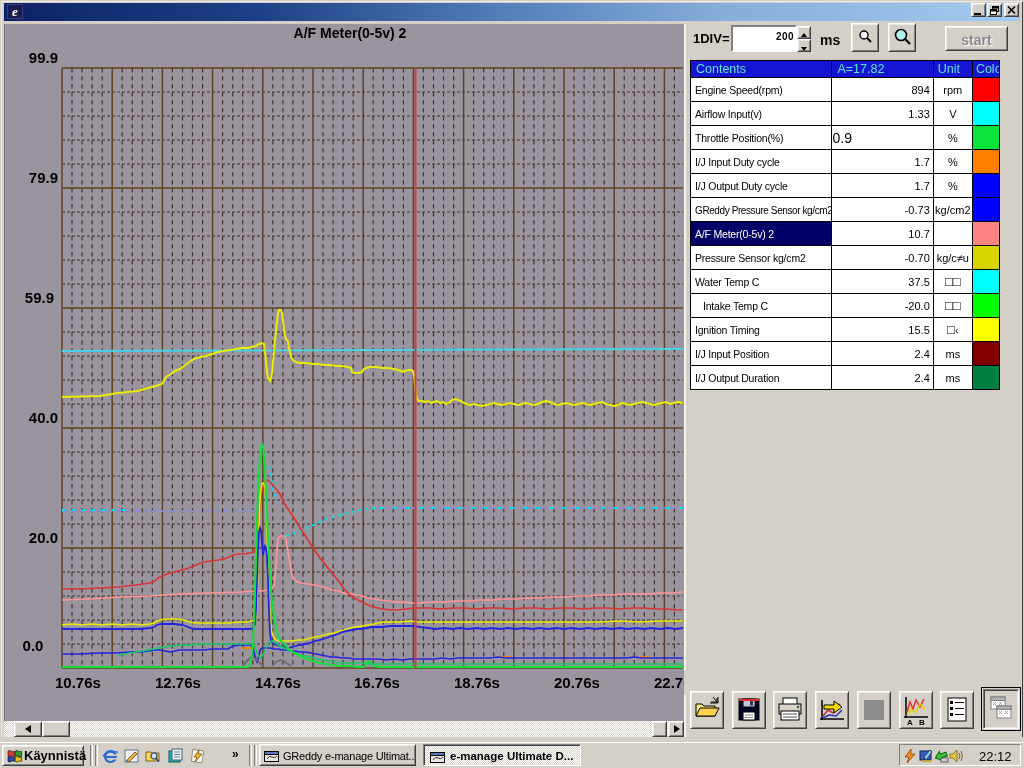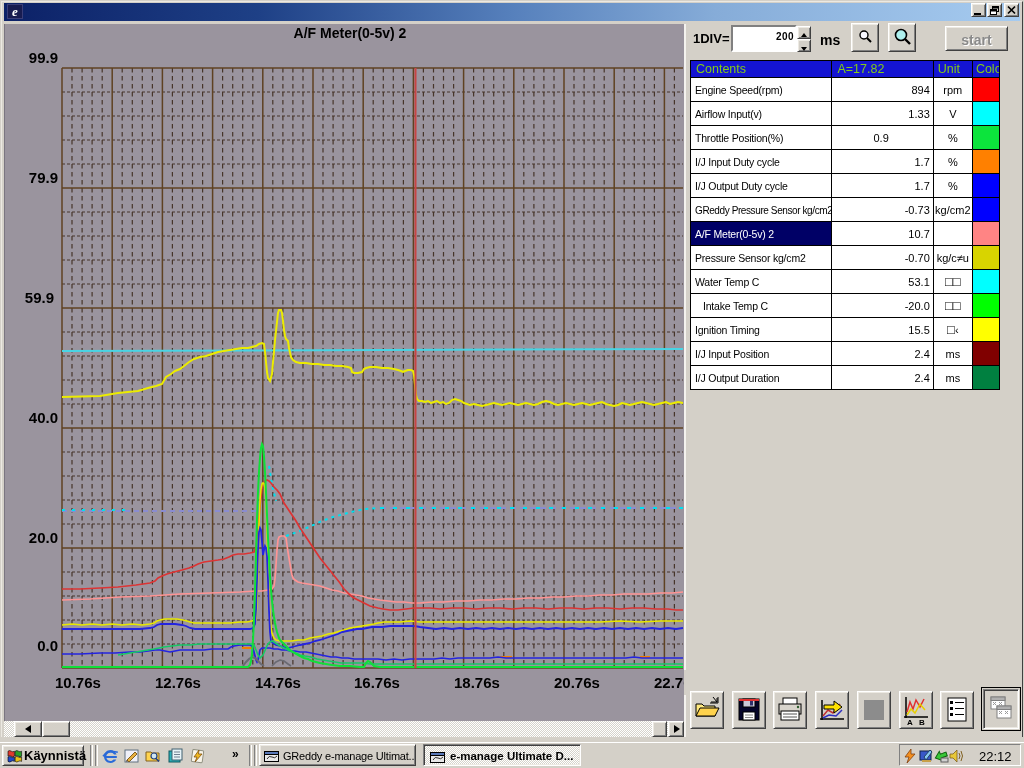--- a/index.html
+++ b/index.html
@@ -143,21 +143,21 @@
 <polyline points="62.0,397.0 100.0,396.0 118.0,393.0 128.0,392.0 138.0,391.0 148.0,388.0 156.0,386.0 162.0,384.0 166.0,377.0 171.0,374.0 175.0,371.0 180.0,369.0 184.0,366.0 189.0,362.0 194.0,359.0 200.0,357.0 206.0,356.0 212.0,354.0 218.0,352.0 224.0,351.0 230.0,350.0 236.0,349.0 242.0,348.0 248.0,348.0 252.0,347.0 256.0,346.0 259.0,344.0 262.0,343.0 264.0,344.0 265.0,352.0 266.0,362.0 267.0,372.0 268.0,378.0 270.0,381.0 272.0,374.0 273.0,362.0 274.0,352.0 275.0,340.0 276.0,331.0 277.0,322.0 278.0,313.0 279.0,310.0 281.0,310.0 282.0,313.0 283.0,321.0 284.0,330.0 285.0,336.0 286.0,339.0 288.0,341.0 289.0,348.0 291.0,357.0 293.0,360.0 296.0,362.0 300.0,363.0 306.0,363.0 312.0,364.0 318.0,364.0 324.0,365.0 330.0,365.0 336.0,366.0 342.0,366.0 348.0,367.0 351.0,368.0 352.0,372.0 354.0,373.0 358.0,373.0 362.0,372.0 364.0,369.0 366.0,368.0 370.0,367.0 376.0,367.0 382.0,368.0 388.0,368.0 394.0,369.0 398.0,370.0 401.0,371.0 403.0,372.0 405.0,371.0 408.0,370.0 411.0,370.0 413.0,371.0 414.0,375.0 415.0,385.0 416.0,395.0 417.0,399.0 419.0,401.0 422.0,401.0 425.0,402.0 428.0,401.0 431.0,403.0 434.0,402.0 437.0,401.0 440.0,403.0 443.0,402.0 446.0,404.0 449.0,403.0 452.0,400.0 455.0,399.0 458.0,400.0 461.0,401.0 464.0,403.0 467.0,404.0 470.0,405.0 474.0,404.0 478.0,405.0 482.0,406.0 486.0,405.0 490.0,404.0 494.0,403.0 498.0,404.0 502.0,405.0 506.0,404.0 510.0,403.0 514.0,404.0 518.0,405.0 522.0,404.0 526.0,403.0 530.0,404.0 534.0,405.0 538.0,404.0 542.0,402.0 546.0,401.0 550.0,402.0 554.0,404.0 558.0,405.0 562.0,404.0 566.0,403.0 570.0,404.0 574.0,405.0 578.0,404.0 582.0,403.0 586.0,404.0 590.0,405.0 594.0,404.0 598.0,403.0 602.0,402.0 606.0,404.0 610.0,405.0 614.0,406.0 618.0,405.0 622.0,403.0 626.0,404.0 630.0,405.0 634.0,404.0 638.0,403.0 642.0,402.0 646.0,403.0 650.0,404.0 654.0,405.0 658.0,404.0 662.0,403.0 666.0,402.0 670.0,404.0 674.0,403.0 678.0,402.0 683.0,403.0" fill="none" stroke="#ecec00" stroke-width="2"></polyline>
 <line x1="415.5" y1="68.0" x2="415.5" y2="668.0" stroke="#c84444" stroke-width="2"></line>
 </g>
 </svg>
 <div class="abs" style="left:250px;top:25px;width:200px;text-align:center;font-size:14px;font-weight:bold;color:#000;">A/F Meter(0-5v) 2</div>
 <div class="abs" style="left:8px;top:49px;width:50px;text-align:right;font-size:15px;font-weight:bold;color:#000;">99.9</div>
 <div class="abs" style="left:8px;top:169px;width:50px;text-align:right;font-size:15px;font-weight:bold;color:#000;">79.9</div>
 <div class="abs" style="left:4px;top:289px;width:50px;text-align:right;font-size:15px;font-weight:bold;color:#000;">59.9</div>
 <div class="abs" style="left:8px;top:409px;width:50px;text-align:right;font-size:15px;font-weight:bold;color:#000;">40.0</div>
 <div class="abs" style="left:8px;top:529px;width:50px;text-align:right;font-size:15px;font-weight:bold;color:#000;">20.0</div>
-<div class="abs" style="left:8px;top:637px;width:50px;text-align:right;font-size:15px;font-weight:bold;color:#000;">0.0</div>
+<div class="abs" style="left:8px;top:637px;width:50px;text-align:center;font-size:15px;font-weight:bold;color:#000;">0.0</div>
 <div class="abs" style="left:55px;top:674px;width:50px;font-size:15px;font-weight:bold;color:#000;overflow:hidden;white-space:nowrap;">10.76s</div>
 <div class="abs" style="left:155px;top:674px;width:50px;font-size:15px;font-weight:bold;color:#000;overflow:hidden;white-space:nowrap;">12.76s</div>
 <div class="abs" style="left:255px;top:674px;width:50px;font-size:15px;font-weight:bold;color:#000;overflow:hidden;white-space:nowrap;">14.76s</div>
 <div class="abs" style="left:354px;top:674px;width:50px;font-size:15px;font-weight:bold;color:#000;overflow:hidden;white-space:nowrap;">16.76s</div>
 <div class="abs" style="left:454px;top:674px;width:50px;font-size:15px;font-weight:bold;color:#000;overflow:hidden;white-space:nowrap;">18.76s</div>
 <div class="abs" style="left:554px;top:674px;width:50px;font-size:15px;font-weight:bold;color:#000;overflow:hidden;white-space:nowrap;">20.76s</div>
 <div class="abs" style="left:654px;top:674px;width:50px;font-size:15px;font-weight:bold;color:#000;overflow:hidden;white-space:nowrap;">22.76s</div>
 <div class="abs" style="left:684px;top:670px;width:6px;height:25px;background:#d4d0c8;"></div>
 <div class="abs checker" style="left:4px;top:721px;width:680px;height:16px;"></div>
 <div class="abs raised" style="left:14px;top:721px;width:28px;height:16px;"><svg width="26" height="14">
@@ -194,41 +194,41 @@
 <span style="position:relative;top:4px;font-size:14px;font-weight:bold;color:#8a8a8a;text-shadow:1px 1px 0 #fff;">start</span></div>
 <div class="abs" style="left:690px;top:60px;width:310px;height:354px;overflow:hidden;">
 <table style="width:310px;table-layout:fixed;border:1px solid #000;">
 <colgroup>
         <col style="width:141px;">
         <col style="width:101px;">
         <col style="width:39px;">
         <col style="width:27px;">
       </colgroup>
 <tbody>
-        <tr style="height:17px;background:#1414d2;color:#84cc16;">
+        <tr style="height:17px;background:#1414d2;color:#5eead4;">
 <td style="border:1px solid #000;padding-left:5px;font-size:12.5px;">Contents</td>
 <td style="border:1px solid #000;padding-left:5px;font-size:12.5px;">A=17.82</td>
 <td style="border:1px solid #000;padding-left:4px;font-size:12.5px;">Unit</td>
 <td style="border:1px solid #000;border-right:none;padding-left:3px;font-size:12.5px;overflow:hidden;">Colo</td>
         </tr>
         <tr style="height:24px;background:#fff;">
 <td style="border:1px solid #000;padding-left:4px;font-size:10.5px;letter-spacing:-0.2px;white-space:nowrap;overflow:hidden;">Engine Speed(rpm)</td>
 <td style="border:1px solid #000;padding-right:3px;font-size:11px;text-align:right;">894</td>
 <td style="border:1px solid #000;font-size:11px;text-align:center;">rpm</td>
 <td style="border:1px solid #000;border-right:none;background:#ff0000;"></td>
         </tr>
         <tr style="height:24px;background:#fff;">
 <td style="border:1px solid #000;padding-left:4px;font-size:10.5px;letter-spacing:-0.2px;white-space:nowrap;overflow:hidden;">Airflow Input(v)</td>
 <td style="border:1px solid #000;padding-right:3px;font-size:11px;text-align:right;">1.33</td>
 <td style="border:1px solid #000;font-size:11px;text-align:center;">V</td>
 <td style="border:1px solid #000;border-right:none;background:#00ffff;"></td>
         </tr>
         <tr style="height:24px;background:#fff;">
 <td style="border:1px solid #000;padding-left:4px;font-size:10.5px;letter-spacing:-0.2px;white-space:nowrap;overflow:hidden;">Throttle Position(%)</td>
-<td style="border:1px solid #000;padding-right:3px;font-size:11px;text-align:center;">0.9</td>
+<td style="border:1px solid #000;padding-right:3px;font-size:14px;text-align:left;">0.9</td>
 <td style="border:1px solid #000;font-size:11px;text-align:center;">%</td>
 <td style="border:1px solid #000;border-right:none;background:#0ce43c;"></td>
         </tr>
         <tr style="height:24px;background:#fff;">
 <td style="border:1px solid #000;padding-left:4px;font-size:10.5px;letter-spacing:-0.2px;white-space:nowrap;overflow:hidden;">I/J Input Duty cycle</td>
 <td style="border:1px solid #000;padding-right:3px;font-size:11px;text-align:right;">1.7</td>
 <td style="border:1px solid #000;font-size:11px;text-align:center;">%</td>
 <td style="border:1px solid #000;border-right:none;background:#ff8000;"></td>
         </tr>
         <tr style="height:24px;background:#fff;">
@@ -250,21 +250,21 @@
 <td style="border:1px solid #000;border-right:none;background:#ff8484;"></td>
         </tr>
         <tr style="height:24px;background:#fff;">
 <td style="border:1px solid #000;padding-left:4px;font-size:10.5px;letter-spacing:-0.2px;white-space:nowrap;overflow:hidden;">Pressure Sensor kg/cm2</td>
 <td style="border:1px solid #000;padding-right:3px;font-size:11px;text-align:right;">-0.70</td>
 <td style="border:1px solid #000;font-size:11px;text-align:center;">kg/c≠u</td>
 <td style="border:1px solid #000;border-right:none;background:#d8d400;"></td>
         </tr>
         <tr style="height:24px;background:#fff;">
 <td style="border:1px solid #000;padding-left:4px;font-size:10.5px;letter-spacing:-0.2px;white-space:nowrap;overflow:hidden;">Water Temp C</td>
-<td style="border:1px solid #000;padding-right:3px;font-size:11px;text-align:right;">53.1</td>
+<td style="border:1px solid #000;padding-right:3px;font-size:11px;text-align:right;">37.5</td>
 <td style="border:1px solid #000;font-size:11px;text-align:center;"><span style="font-size:13px;">□□</span></td>
 <td style="border:1px solid #000;border-right:none;background:#00ffff;"></td>
         </tr>
         <tr style="height:24px;background:#fff;">
 <td style="border:1px solid #000;padding-left:12px;font-size:10.5px;letter-spacing:-0.2px;white-space:nowrap;overflow:hidden;">Intake Temp C</td>
 <td style="border:1px solid #000;padding-right:3px;font-size:11px;text-align:right;">-20.0</td>
 <td style="border:1px solid #000;font-size:11px;text-align:center;"><span style="font-size:13px;">□□</span></td>
 <td style="border:1px solid #000;border-right:none;background:#00ff00;"></td>
         </tr>
         <tr style="height:24px;background:#fff;">

